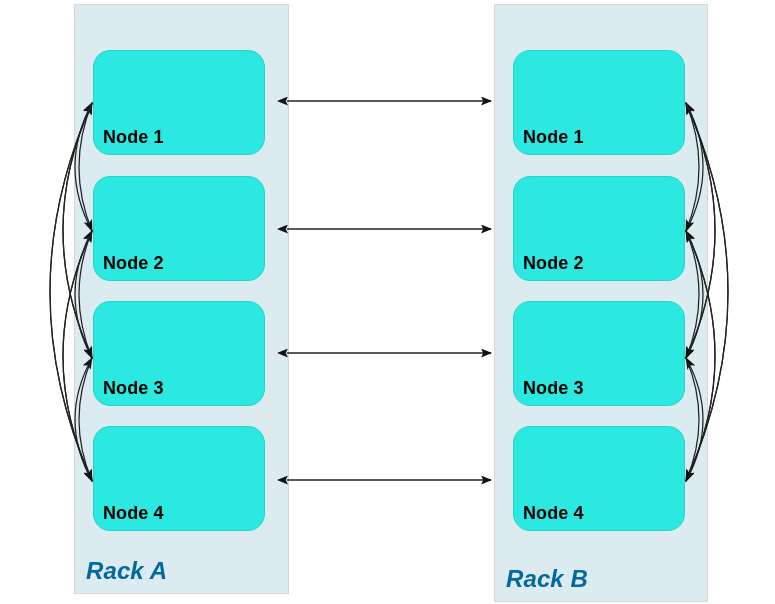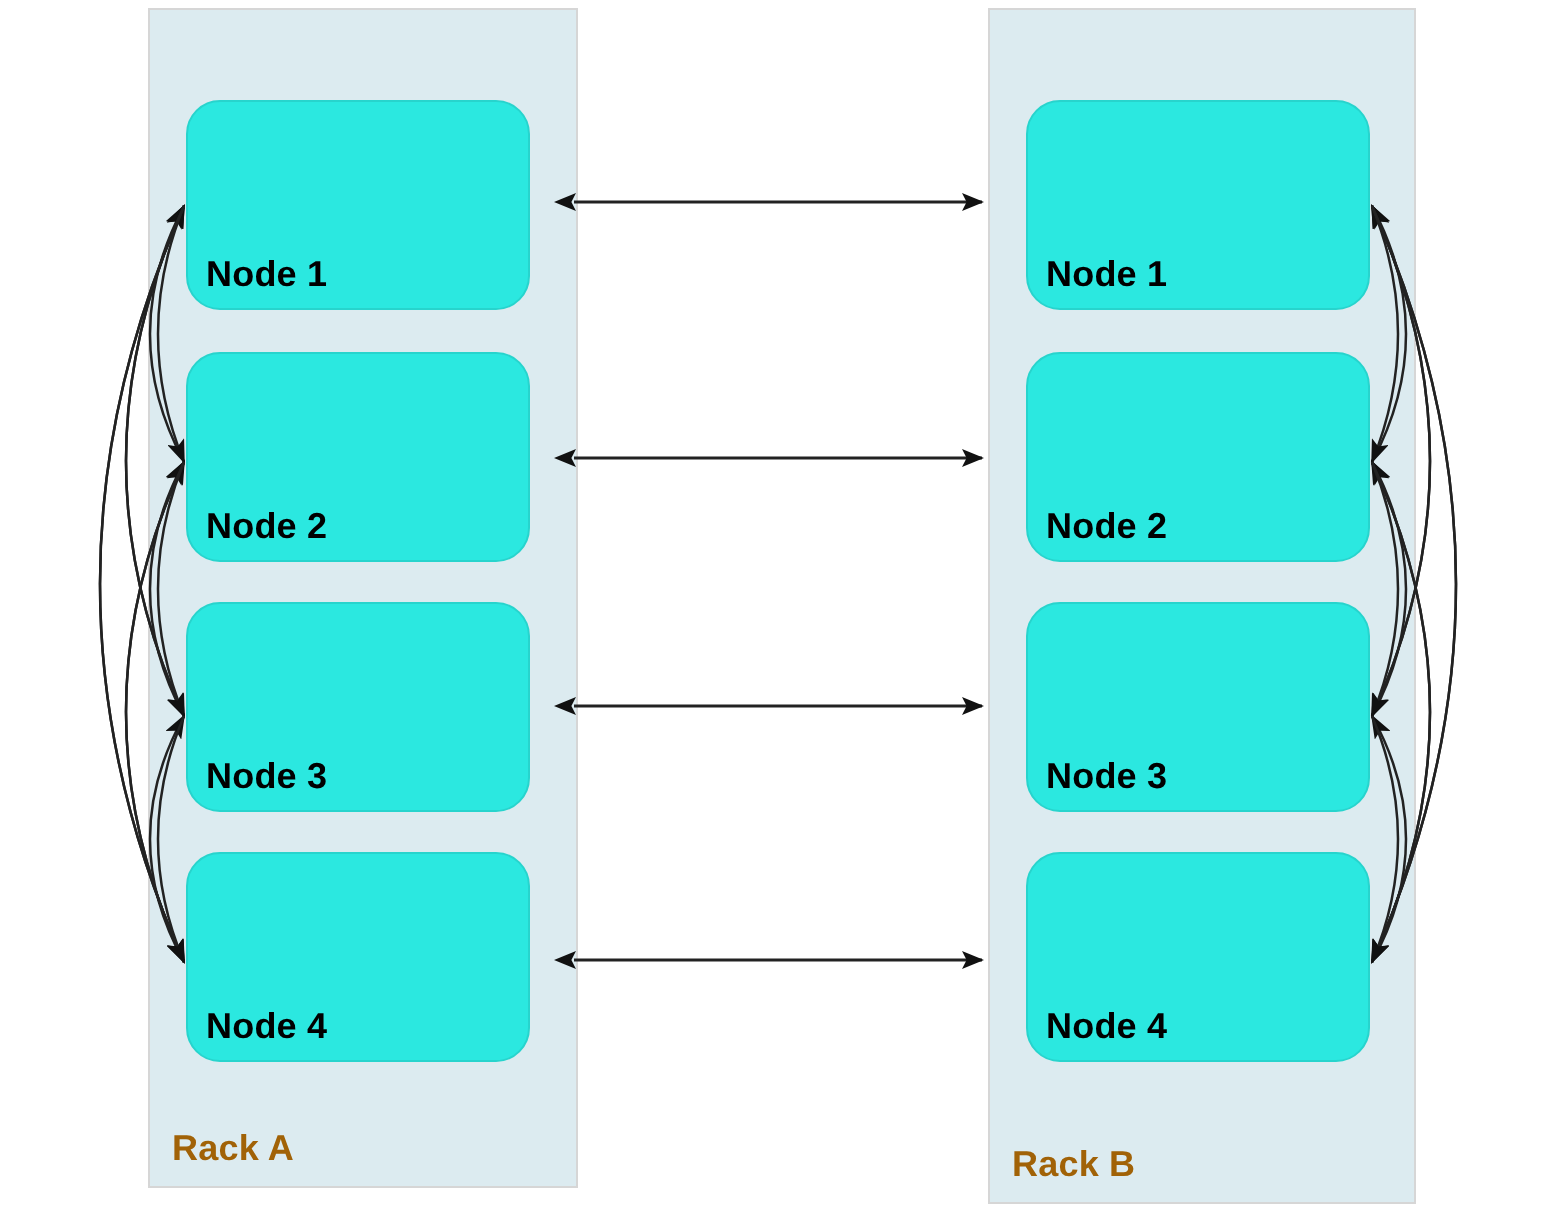--- a/index.html
+++ b/index.html
@@ -18,25 +18,26 @@
   .rack {
     position: absolute;
     background: #dcebf0;
     border: 1px solid #d6d6d6;
     box-sizing: border-box;
   }
   .rack-label {
     position: absolute;
     left: 11px;
     bottom: 8px;
-    font-size: 18px;
+    font-size: 24px;
     font-weight: bold;
-    color: #a16207;
+    color: #0369a1;
     letter-spacing: 0.1px;
     white-space: nowrap;
+    font-style: italic;
   }
   .node {
     position: absolute;
     background: #2be8e0;
     border: 1px solid #27d4cd;
     border-radius: 17px;
     box-sizing: border-box;
   }
   .node-label {
     position: absolute;

